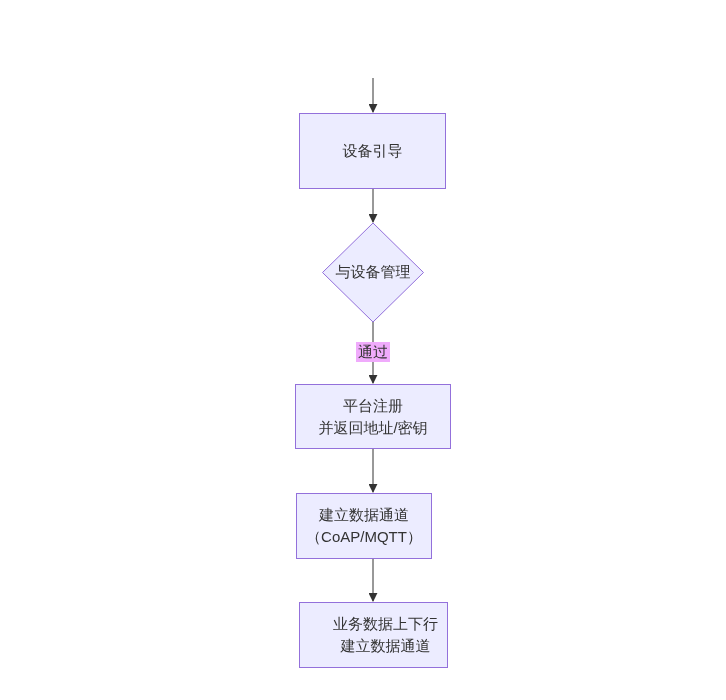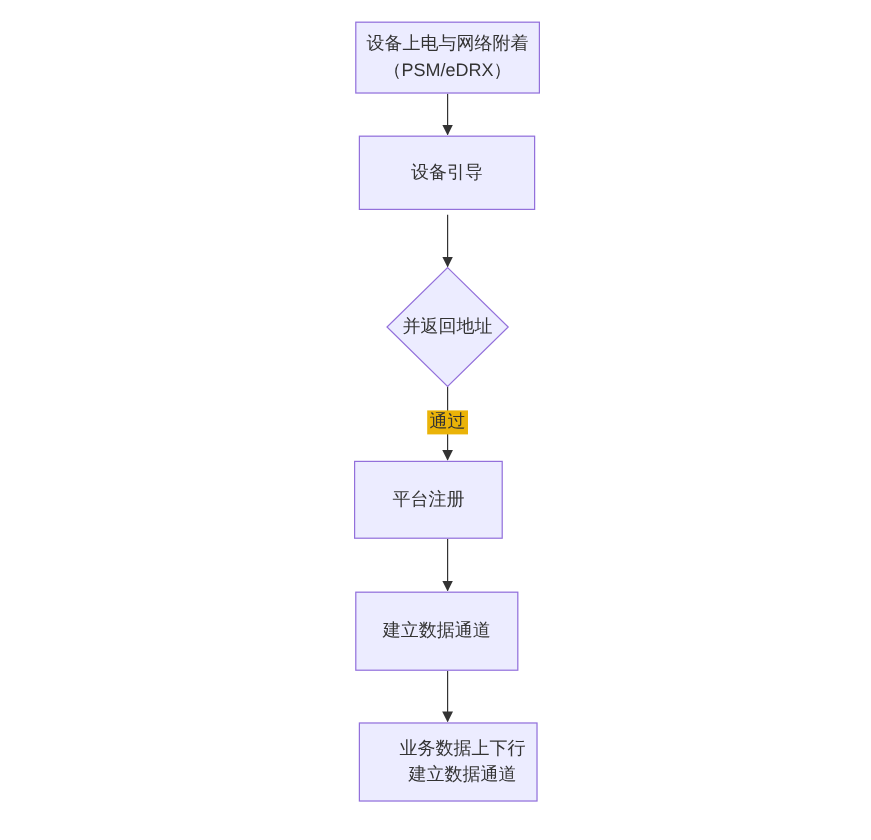--- a/index.html
+++ b/index.html
@@ -46,21 +46,21 @@
     align-items: center;
     justify-content: center;
     font-size: 15px;
     color: #333333;
   }
   .edge-label {
     position: absolute;
     left: 373px;
     top: 352px;
     transform: translate(-50%, -50%);
-    background: #eab308;
+    background: #f0abfc;
     padding: 0 2px;
     font-size: 15px;
     line-height: 20px;
     color: #333333;
     white-space: nowrap;
   }
 </style>
 </head>
 <body>
 
@@ -75,39 +75,37 @@
 
     <line x1="373" y1="78" x2="373" y2="112" stroke="#333333" stroke-width="1" marker-end="url(#arrowhead)"></line>
     <line x1="373" y1="179" x2="373" y2="222" stroke="#333333" stroke-width="1" marker-end="url(#arrowhead)"></line>
     <line x1="373" y1="322" x2="373" y2="383" stroke="#333333" stroke-width="1" marker-end="url(#arrowhead)"></line>
     <line x1="373" y1="449" x2="373" y2="492" stroke="#333333" stroke-width="1" marker-end="url(#arrowhead)"></line>
     <line x1="373" y1="559" x2="373" y2="601" stroke="#333333" stroke-width="1" marker-end="url(#arrowhead)"></line>
 
     <polygon points="373,223 423.5,272.5 373,322 322.5,272.5" fill="#ECECFF" stroke="#9370DB" stroke-width="1"></polygon>
   </svg>
 
-  <div class="node" style="left:296px; top:18px; width:154px; height:60px;">
-    <span>设备上电与网络附着</span>
-    <span>（PSM/eDRX）</span>
-  </div>
 
-  <div class="node" style="left:299px; top:113px; width:147px; height:62px;">
+  <div class="node" style="left:299px; top:113px; width:147px; height:76px;">
     <span>设备引导</span>
   </div>
 
-  <div class="diamond-label">并返回地址</div>
+  <div class="diamond-label">与设备管理</div>
 
   <div class="edge-label">通过</div>
 
-  <div class="node" style="left:295px; top:384px; width:124px; height:65px;">
+  <div class="node" style="left:295px; top:384px; width:156px; height:65px;">
     <span>平台注册</span>
+    <span>并返回地址/密钥</span>
   </div>
 
   <div class="node" style="left:296px; top:493px; width:136px; height:66px;">
     <span>建立数据通道</span>
+    <span>（CoAP/MQTT）</span>
   </div>
 
   <div class="node" style="left:299px; top:602px; width:149px; height:66px;padding-left:24px;">
     <span>业务数据上下行</span>
     <span>建立数据通道</span>
   </div>
 
 </div>
 
 </body></html>

